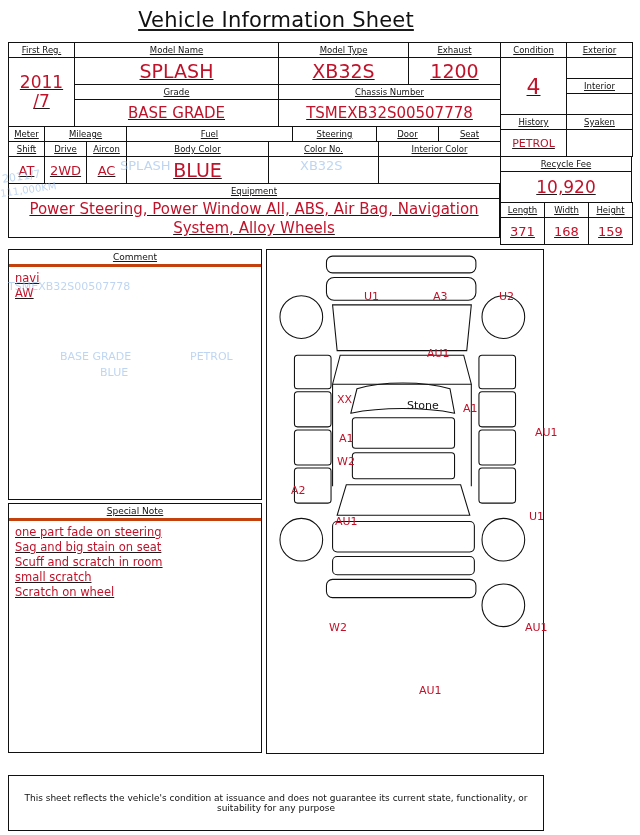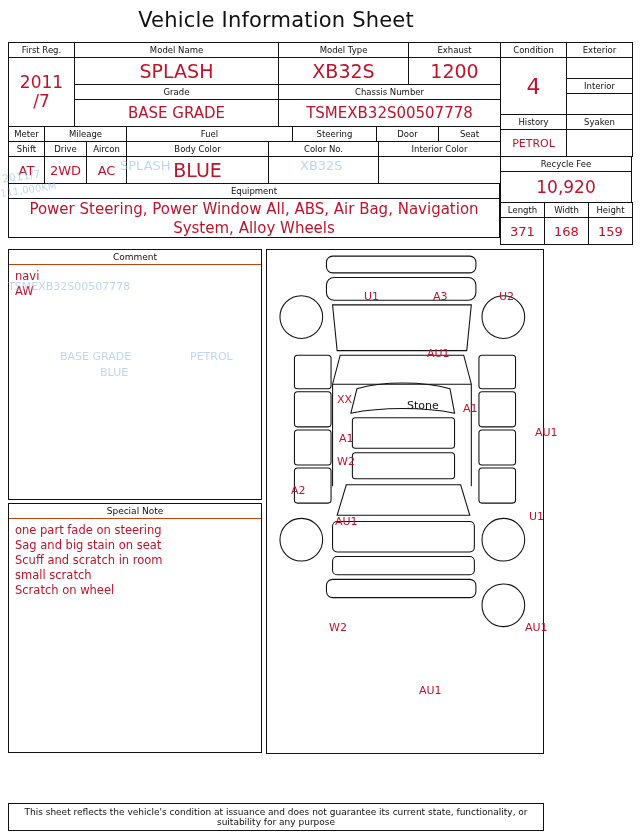--- a/index.html
+++ b/index.html
@@ -14,20 +14,21 @@
     color: #1a1a1a;
     position: relative;
     overflow: hidden;
   }
   .page {
     width: 552px;
     height: 835px;
     position: relative;
     box-sizing: border-box;
     padding: 0 8px;
+    text-decoration: underline;
   }
   .title {
     text-align: center;
     font-size: 21px;
     color: #111;
     padding: 8px 0 10px 0;
     letter-spacing: 0.2px;
   }
 
   
@@ -85,21 +86,21 @@
     border: 1px solid #111;
     position: relative;
   }
   .box {
     border: 1px solid #111;
     box-sizing: border-box;
   }
   .box-head {
     text-align: center;
     font-size: 9px;
-    border-bottom: 1px solid #c2410c;
+    border-bottom: 3px solid #c2410c;
     height: 14px;
     line-height: 14px;
     color: #111;
   }
   .comment-box { height: 251px; }
   .note-box { height: 250px; margin-top: 3px; }
   .box-body {
     padding: 4px 6px;
     font-size: 11.5px;
     color: #c0132a;
@@ -123,21 +124,21 @@
   
   .footer {
     position: absolute;
     left: 8px;
     right: 8px;
     bottom: 4px;
     border: 1px solid #111;
     border-top: 1px solid #111;
     font-size: 9px;
     text-align: center;
-    padding: 3px 0;
+    padding: 17px 0;
     color: #111;
     box-sizing: border-box;
     background: #fff;
   }
 
   
   .wm {
     position: absolute;
     color: #8ab4e8;
     opacity: 0.55;

